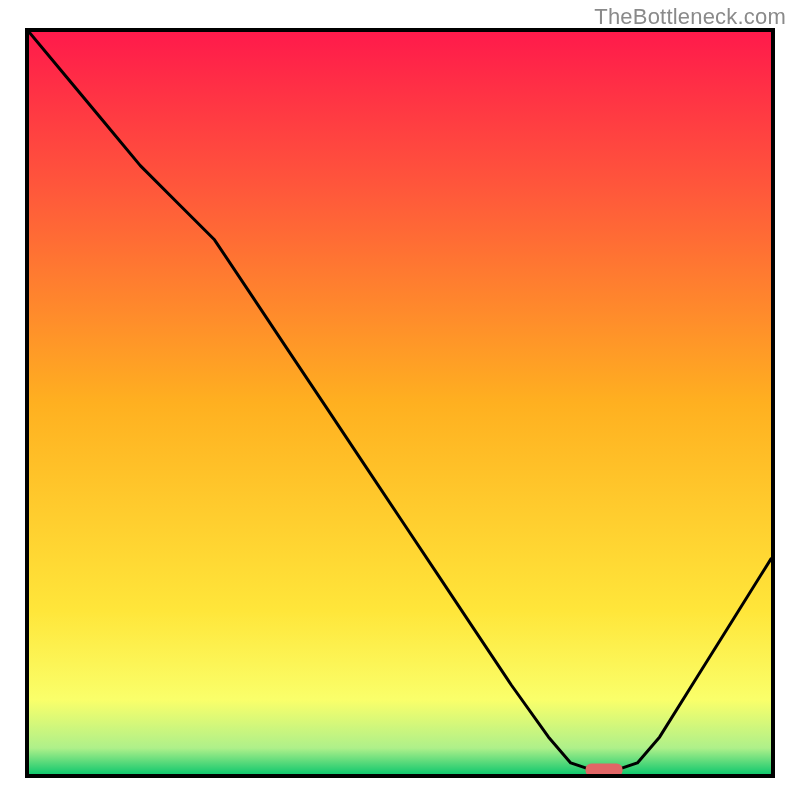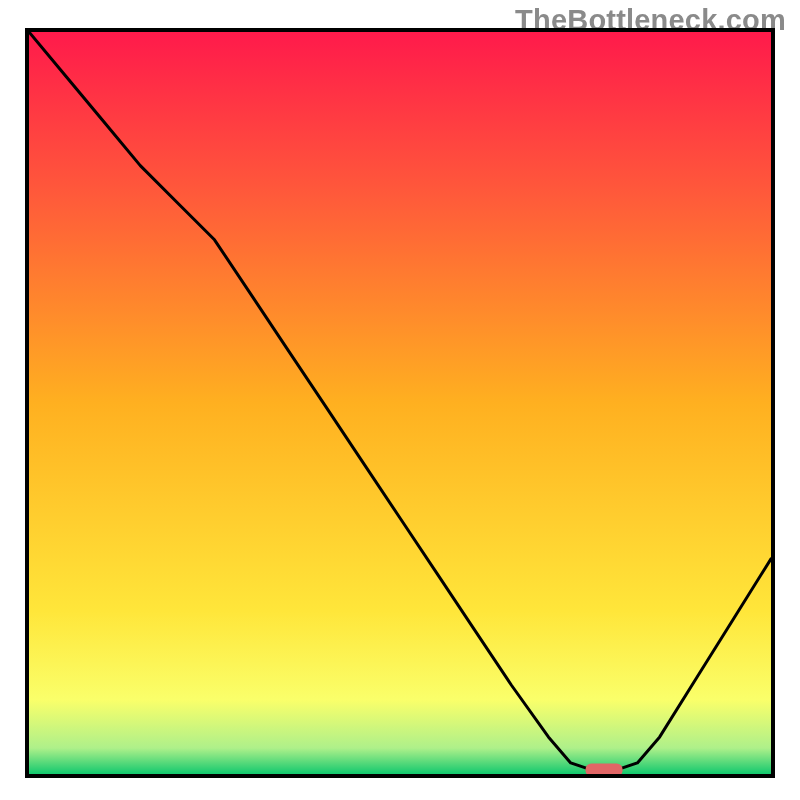--- a/index.html
+++ b/index.html
@@ -1,17 +1,17 @@
 <!DOCTYPE html>
 <html><head>
 <meta charset="utf-8">
 <style>
 html,body{margin:0;padding:0;width:800px;height:800px;overflow:hidden;background:#fff;font-family:Arial,Helvetica,sans-serif}
 .outer{position:relative;width:800px;height:800px}
-.source{position:absolute;top:4px;right:14px;font-size:29px;font-weight:700;color:#8a8a8a;letter-spacing:.2px}
+.source{position:absolute;top:4px;right:14px;font-size:22px;font-weight:400;color:#8a8a8a;letter-spacing:.2px}
 .frame{position:absolute;left:25px;top:28px;width:750px;height:750px;border:4px solid #000;box-sizing:border-box}
 .plot{position:absolute;left:0;top:0;width:100%;height:100%}
 svg{display:block}
 </style>
 </head>
 <body>
 <div class="outer">
   <div class="source">TheBottleneck.com</div>
   <div class="frame">
     <svg class="plot" viewBox="0 0 742 742" preserveAspectRatio="none">

